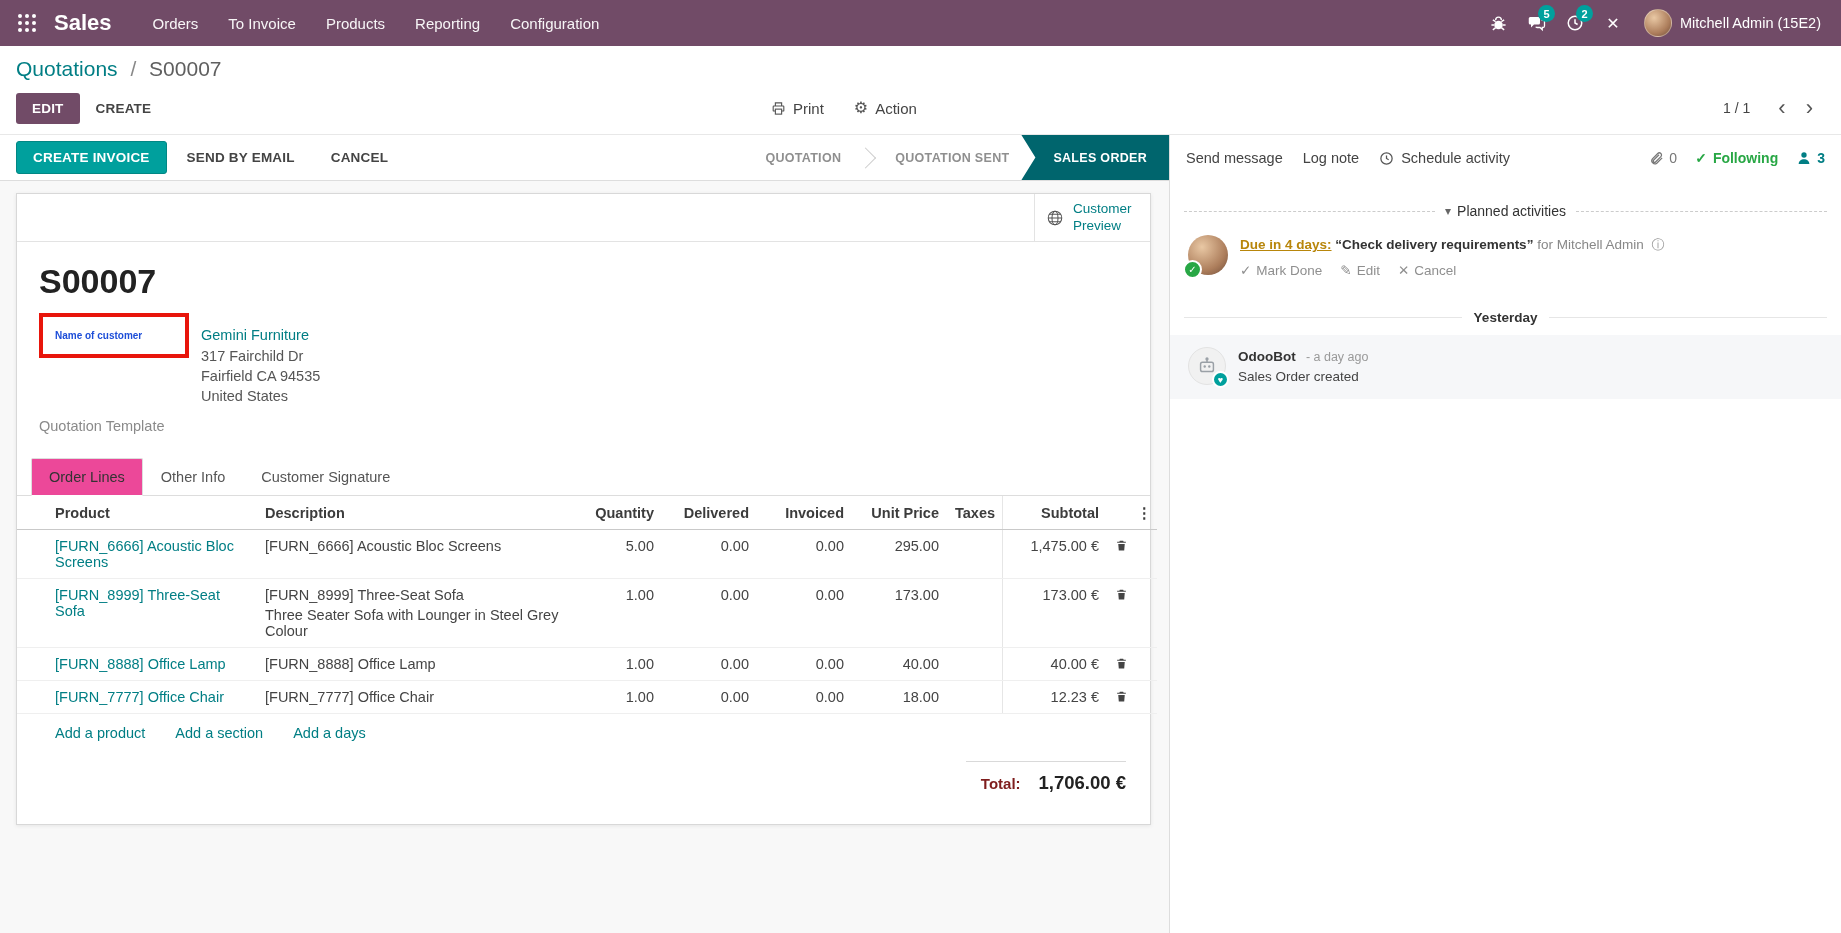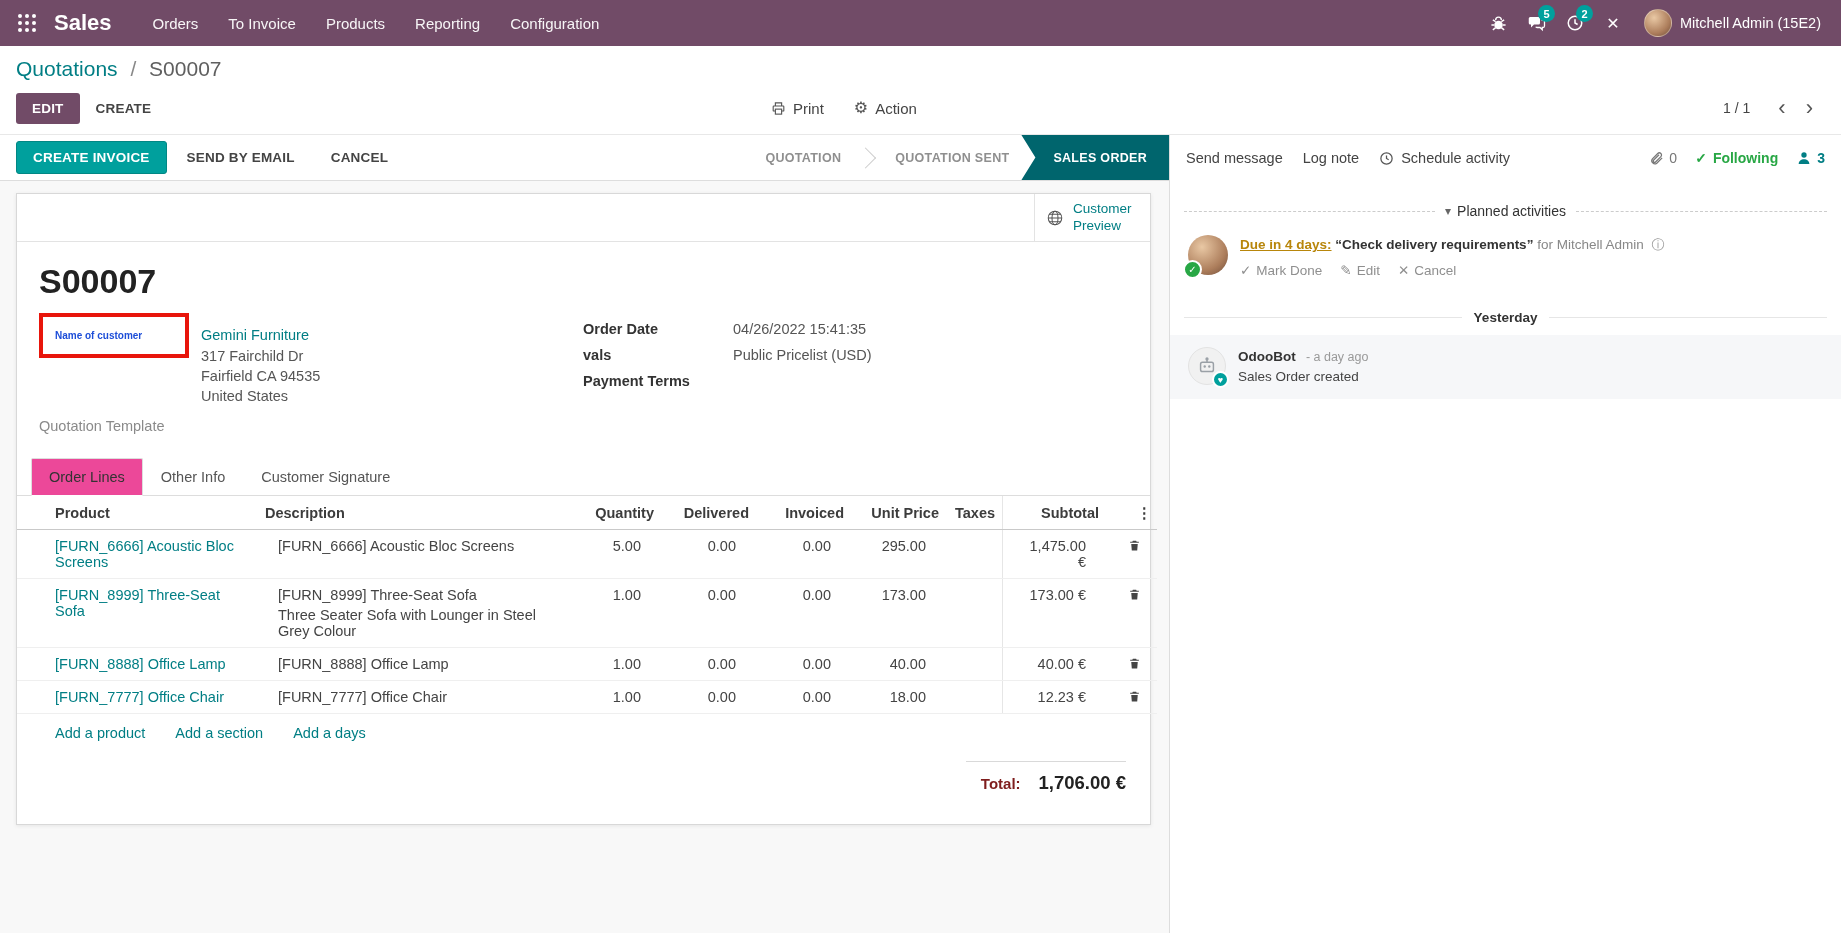--- a/index.html
+++ b/index.html
@@ -76,21 +76,21 @@
   .quot-template { color:#8a8a8a; font-size:14.5px; margin:12px 0 0 22px; }
 
   
   .tabs { display:flex; margin-top:24px; padding-left:14px; border-bottom:1px solid #ddd; }
   .tab { padding:10px 17px; font-size:14.5px; color:#555; cursor:pointer; border:1px solid transparent; margin-bottom:-1px; border-radius:2px 2px 0 0; }
   .tab.active { background:#ec4899; border-color:#ddd #ddd #fff #ddd; color:#333; }
 
   
   table.olines { width:100%; border-collapse:collapse; table-layout:fixed; }
   .olines th { font-weight:bold; color:#3c3c3c; font-size:14.5px; padding:9px 8px 8px; border-bottom:1px solid #c9c9c9; text-align:left; }
-  .olines td { font-size:14.5px; color:#444; padding:8px 21px; border-bottom:1px solid #efefef; vertical-align:top; }
+  .olines td { font-size:14.5px; color:#444; padding:8px 8px; border-bottom:1px solid #efefef; vertical-align:top; }
   .olines .num { text-align:right; }
   .olines .cpad { padding-left:38px; }
   .olines .col-sub { border-left:1px solid #e6e6e6; }
   .prod-link { color:#017e84; cursor:pointer; }
   .accent { color:#017e84; }
   .desc2 { margin-top:4px; }
   .trash-cell { text-align:center; color:#8a8a8a; cursor:pointer; padding-top:9px !important; }
   .kebab-th { color:#666; text-align:center; font-size:15px; cursor:pointer; padding:9px 0 8px !important; }
 
   .add-links { display:flex; gap:30px; padding:11px 0 0 38px; }
@@ -265,34 +265,20 @@
         <div class="cust-fields-row">
           <div class="cust-block">
             <div class="red-box">
               <div class="cust-label">Name of customer</div>
             </div>
             <div class="cust-info">
               <span class="cust-name">Gemini Furniture</span>
               <div class="addr-line">317 Fairchild Dr</div>
               <div class="addr-line">Fairfield CA 94535</div>
               <div class="addr-line">United States</div>
-            </div>
-          </div>
-          <div class="fields">
-            <div class="field-row">
-              <div class="field-label">Order Date</div>
-              <div class="field-value">04/26/2022 15:41:35</div>
-            </div>
-            <div class="field-row">
-              <div class="field-label">vals</div>
-              <div class="field-value">Public Pricelist (USD)</div>
-            </div>
-            <div class="field-row">
-              <div class="field-label">Payment Terms</div>
-              <div class="field-value"></div>
             </div>
           </div>
         </div>
 
         <div class="quot-template">Quotation Template</div>
 
         <div class="tabs">
           <div class="tab active">Order Lines</div>
           <div class="tab">Other Info</div>
           <div class="tab">Customer Signature</div>

